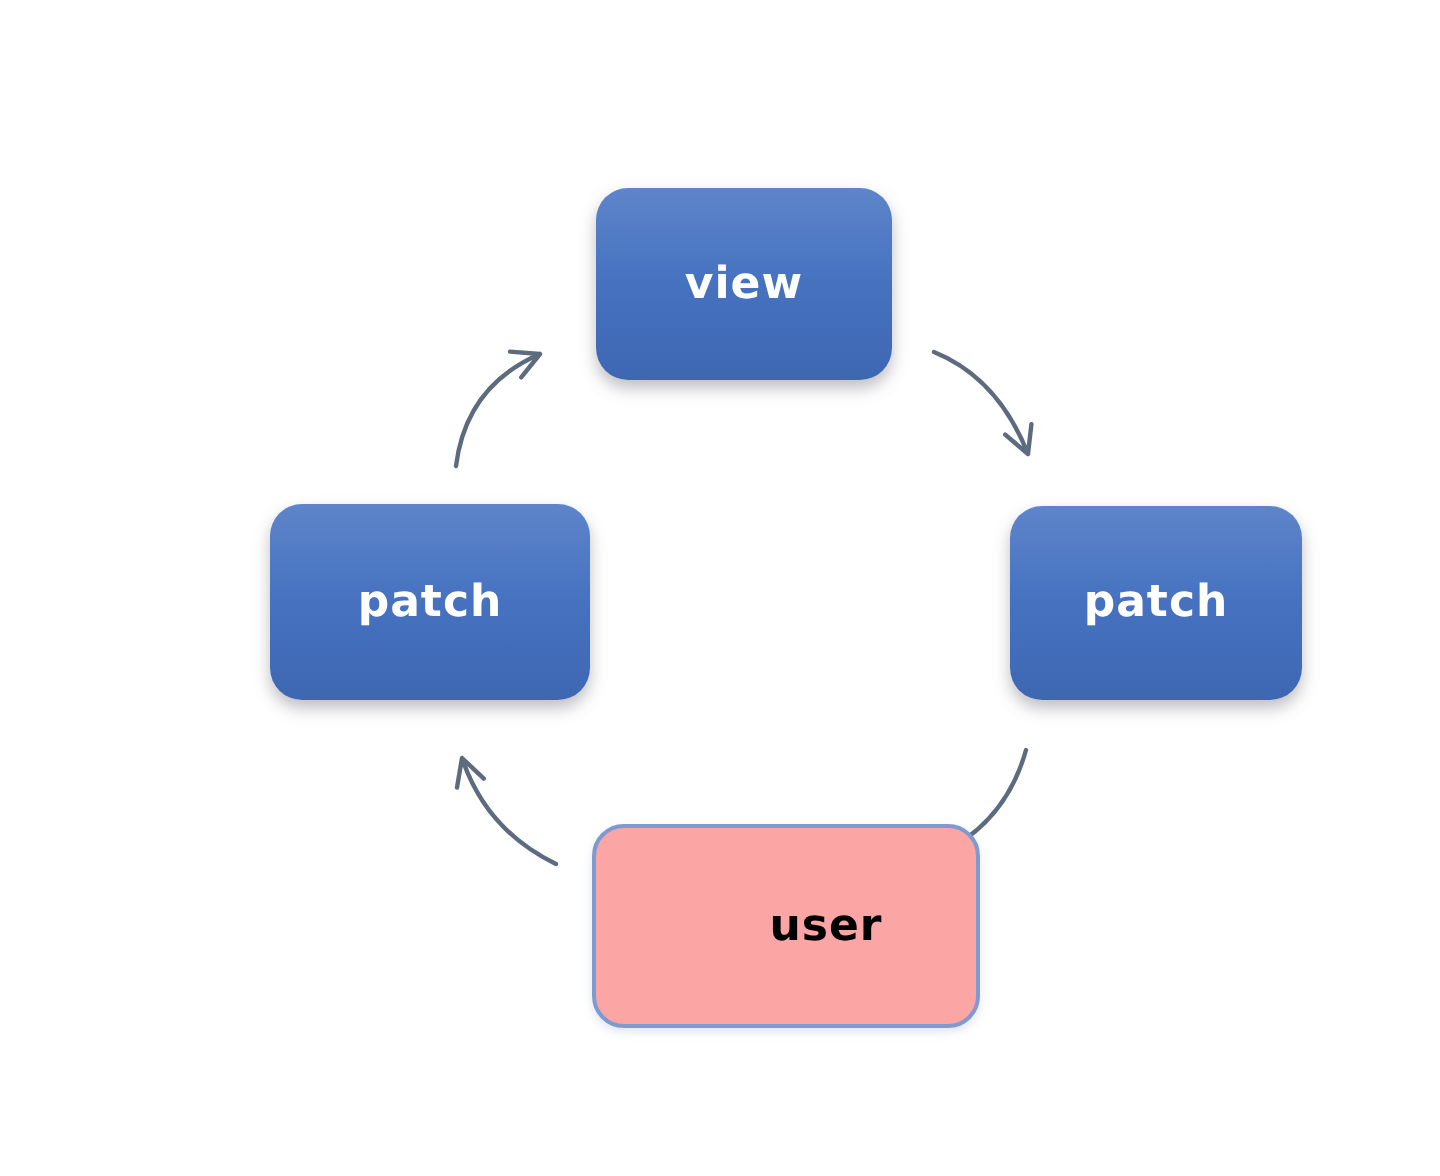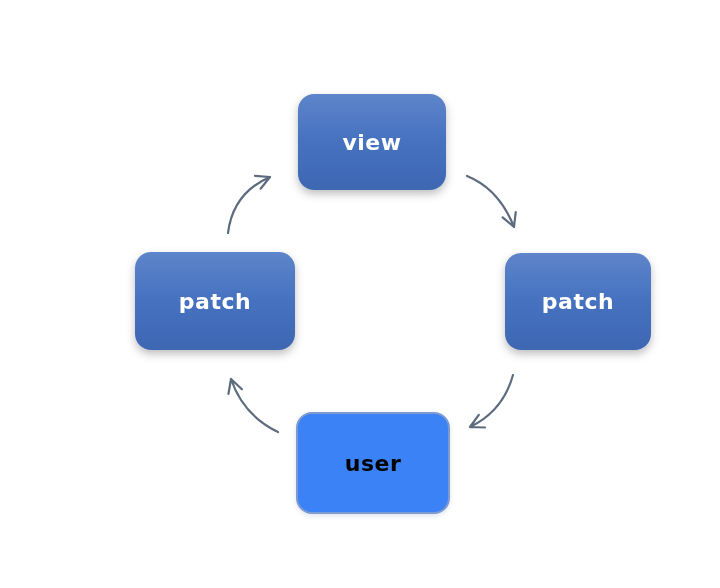--- a/index.html
+++ b/index.html
@@ -48,24 +48,25 @@
     font-weight: bold;
     font-size: 22px;
     letter-spacing: 0.5px;
   }
   .node.filled {
     background: linear-gradient(180deg, var(--node-fill-top) 0%, var(--node-fill-mid) 48%, var(--node-fill-bottom) 100%);
     color: var(--node-text);
     box-shadow: 0 4px 8px rgba(110, 110, 120, 0.45);
   }
   .node.outlined {
-    background: #3b82f6;
+    background: #fca5a5;
     border: 2px solid var(--outline-border);
     color: var(--outline-text);
     box-shadow: 0 2px 5px rgba(130, 150, 190, 0.25);
+    padding-left: 40px;
   }
   .node-view   { left: 298px; top:  94px; width: 148px; height:  96px; }
   .node-patch  { left: 457px; top: 253px; width: 146px; height:  97px; margin-left: 48px; }
   .node-update { left: 135px; top: 252px; width: 160px; height:  98px; }
   .node-user   { left: 296px; top: 412px; width: 150px; height:  98px; }
 </style>
 </head>
 <body>
 
 <div class="canvas">

